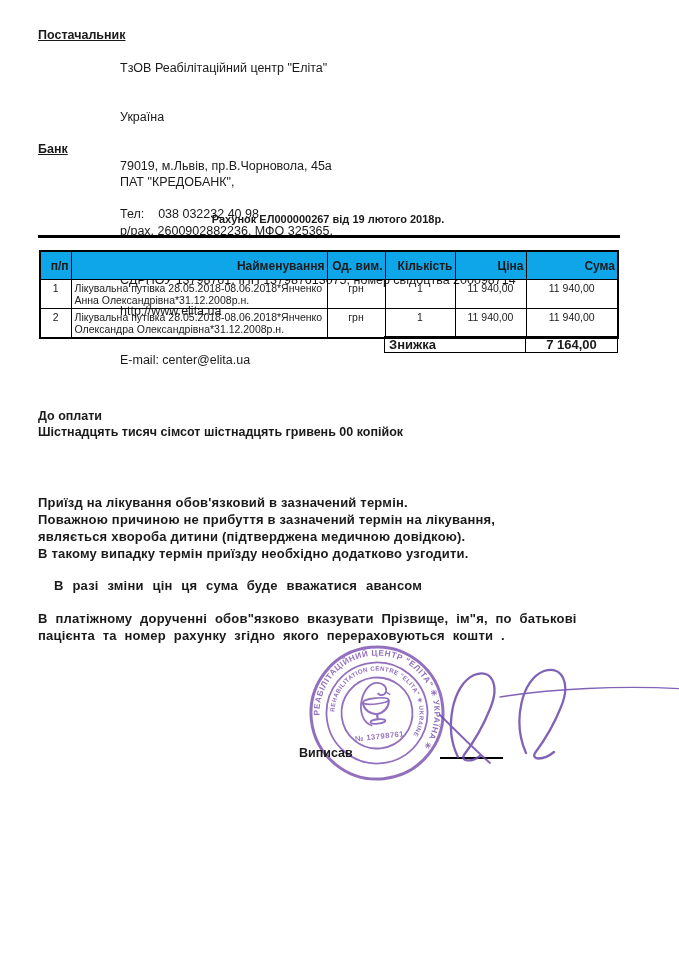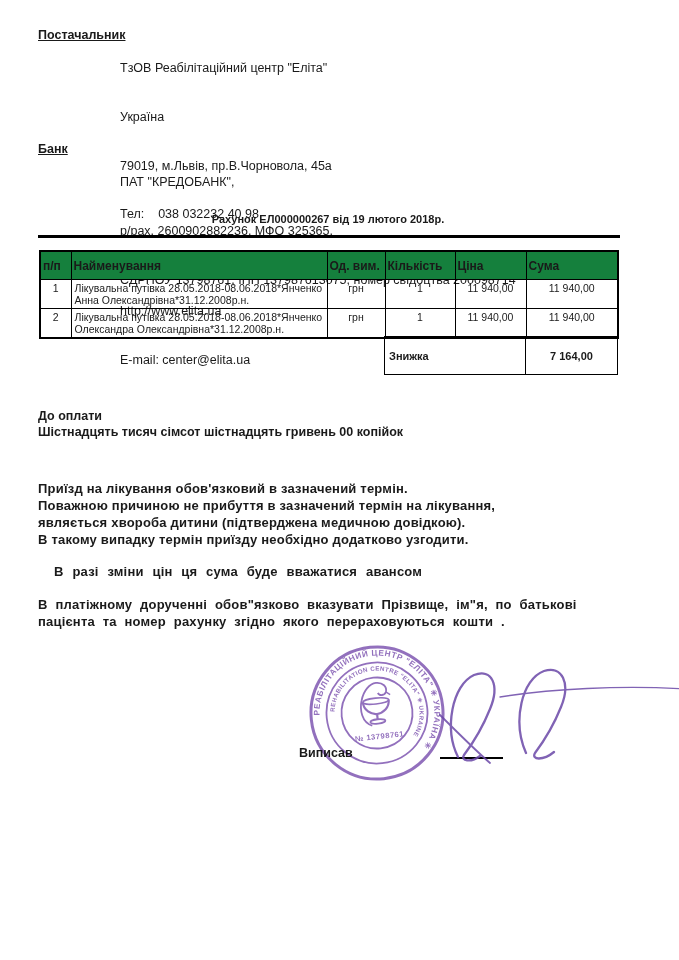--- a/index.html
+++ b/index.html
@@ -4,28 +4,28 @@
 <style>
   html,body{margin:0;padding:0;background:#ffffff;}
   body{width:679px;height:960px;position:relative;font-family:"Liberation Sans",sans-serif;color:#1a1a1a;overflow:hidden;}
   .abs{position:absolute;}
   .field-label{font-weight:bold;font-size:12.5px;text-decoration:underline;}
   .info-block{font-size:12.5px;line-height:16.2px;white-space:pre-wrap;}
   .doc-title{font-weight:bold;font-size:11px;text-align:center;}
   .rule{background:#000;}
   table{border-collapse:collapse;table-layout:fixed;}
   .main-table{width:578px;border:2px solid #000;}
-  .main-table th{border:1.5px solid #000;background:#15803d;font-size:12px;font-weight:bold;height:27px;padding:0 2px;text-align:left;}
+  .main-table th{border:1.5px solid #000;background:#0ea5e9;font-size:12px;font-weight:bold;height:27px;padding:0 2px;text-align:right;}
   .main-table td{border:1.5px solid #000;font-size:10.5px;line-height:12px;vertical-align:top;padding:2px 3px;height:24px;}
   .c{text-align:center;}
   .summary-table{width:233px;}
-  .summary-table td{border:1.8px solid #000;font-size:11px;font-weight:bold;height:13.2px;padding:12px 4px;vertical-align:middle;}
+  .summary-table td{border:1.8px solid #000;font-size:13px;font-weight:bold;height:13.2px;padding:0 4px;vertical-align:middle;}
   .s-value{text-align:center;}
   .pay{font-weight:bold;font-size:12.5px;line-height:16px;}
-  .note{font-weight:bold;font-size:13px;line-height:17px;letter-spacing:.2px;}
+  .note{font-weight:bold;font-size:13px;line-height:17px;letter-spacing:.2px;margin-top:14px;}
   .ws{word-spacing:5px;padding-left:16px;}
   .ws2{word-spacing:4px;}
   .issued{font-weight:bold;font-size:12.5px;}
   .sig-line{background:#000;}
   .stamp-wrap{mix-blend-mode:multiply;}
 </style>
 </head>
 <body>
 
 <div>

